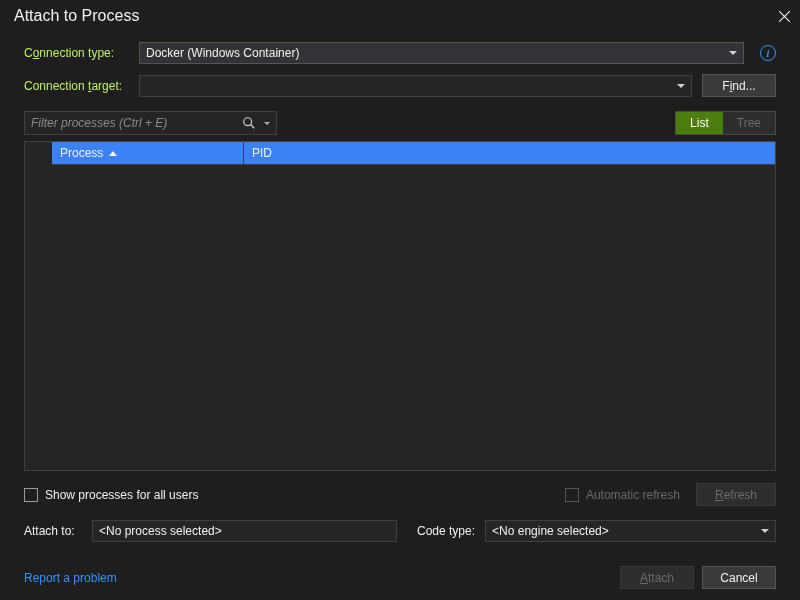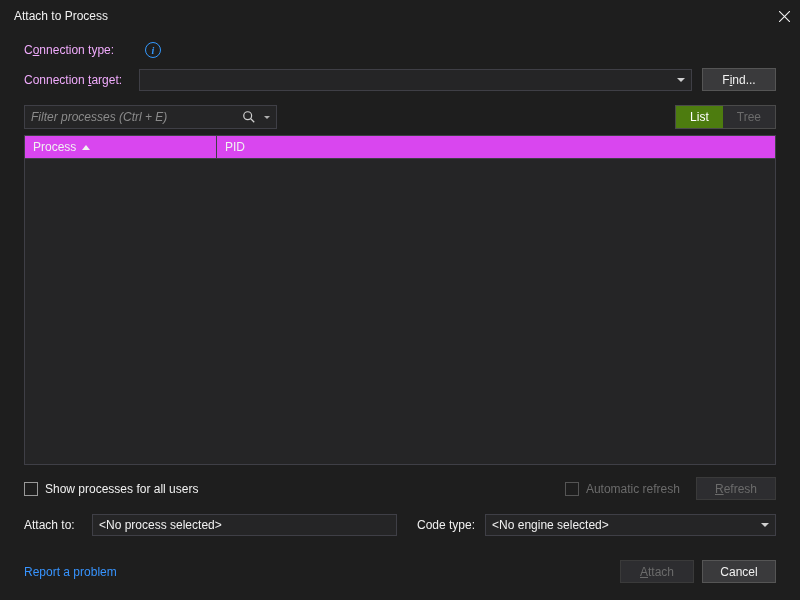--- a/index.html
+++ b/index.html
@@ -14,21 +14,21 @@
     }
     .titlebar {
       display: flex;
       justify-content: space-between;
       align-items: center;
       height: 32px;
       padding: 0 4px 0 14px;
       font-size: 12px;
       color: #f1f1f1;
     }
-    .titlebar .title { font-size: 12px; }
+    .titlebar .title { font-size: 16px; }
     .close-x {
       width: 24px;
       height: 24px;
       display: flex;
       align-items: center;
       justify-content: center;
       cursor: pointer;
     }
     .close-x svg { width: 11px; height: 11px; }
 
@@ -39,21 +39,21 @@
     .row {
       display: flex;
       align-items: center;
       margin-bottom: 10px;
       gap: 10px;
     }
 
     .label-col {
       width: 105px;
       flex-shrink: 0;
-      color: #f0abfc;
+      color: #bef264;
     }
     .label-col .ul { text-decoration: underline; }
 
     .select {
       flex: 1;
       height: 22px;
       background: #333337;
       border: 1px solid #555;
       color: #f1f1f1;
       display: flex;
@@ -145,23 +145,24 @@
 
     .table {
       border: 1px solid #3f3f46;
       height: 330px;
       background: #252526;
       display: flex;
       flex-direction: column;
     }
     .th-row {
       display: flex;
-      background: #d946ef;
+      background: #3b82f6;
       height: 23px;
       border-bottom: 1px solid #3f3f46;
+      margin-left: 27px;
     }
     .th {
       display: flex;
       align-items: center;
       padding: 0 8px;
       color: #f1f1f1;
       border-right: 1px solid #3f3f46;
       font-weight: normal;
     }
     .th:last-child { border-right: none; }
@@ -242,20 +243,24 @@
         <path d="M0 0 L10 10 M10 0 L0 10" stroke="#f1f1f1" stroke-width="1"></path>
       </svg>
   </div>
 </div>
 
 <div class="content">
 
   <div class="row">
     <div class="label-col">
       <span>C</span><span class="ul">o</span><span>nnection type:</span>
+    </div>
+    <div class="select">
+      <span>Docker (Windows Container)</span>
+      <span class="caret"></span>
     </div>
     <div class="info-icon">i</div>
   </div>
 
   <div class="row">
     <div class="label-col">
       <span>Connection </span><span class="ul">t</span><span>arget:</span>
     </div>
     <div class="select dark">
       <span></span>

